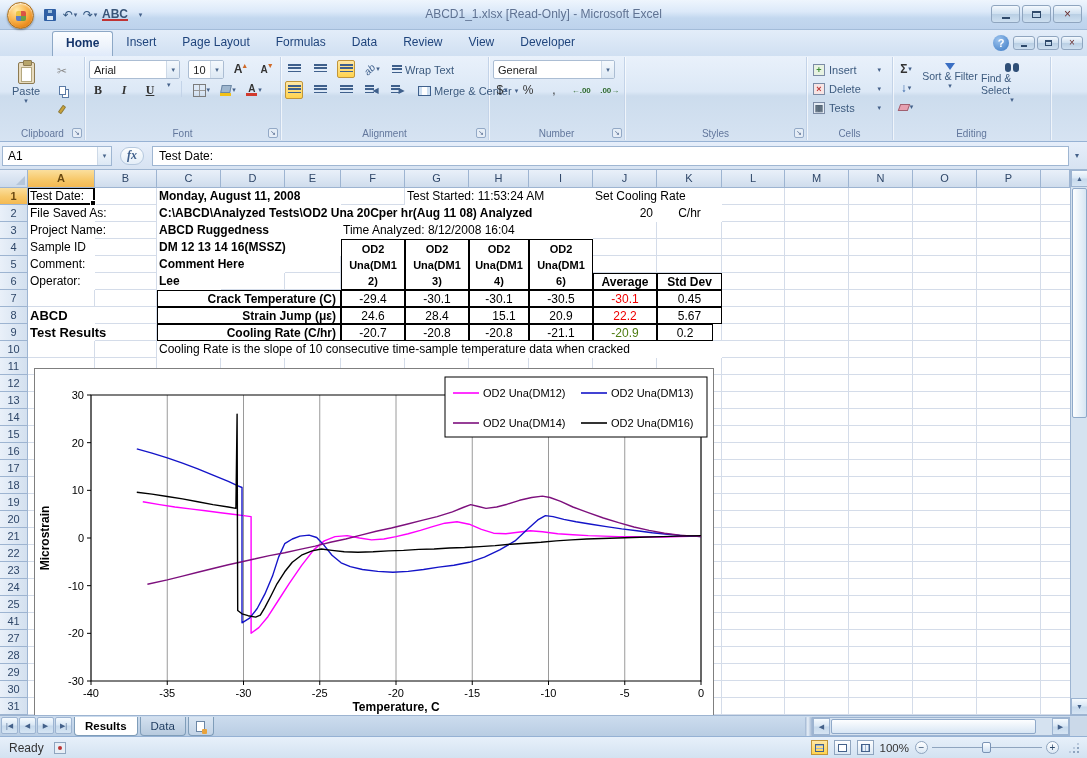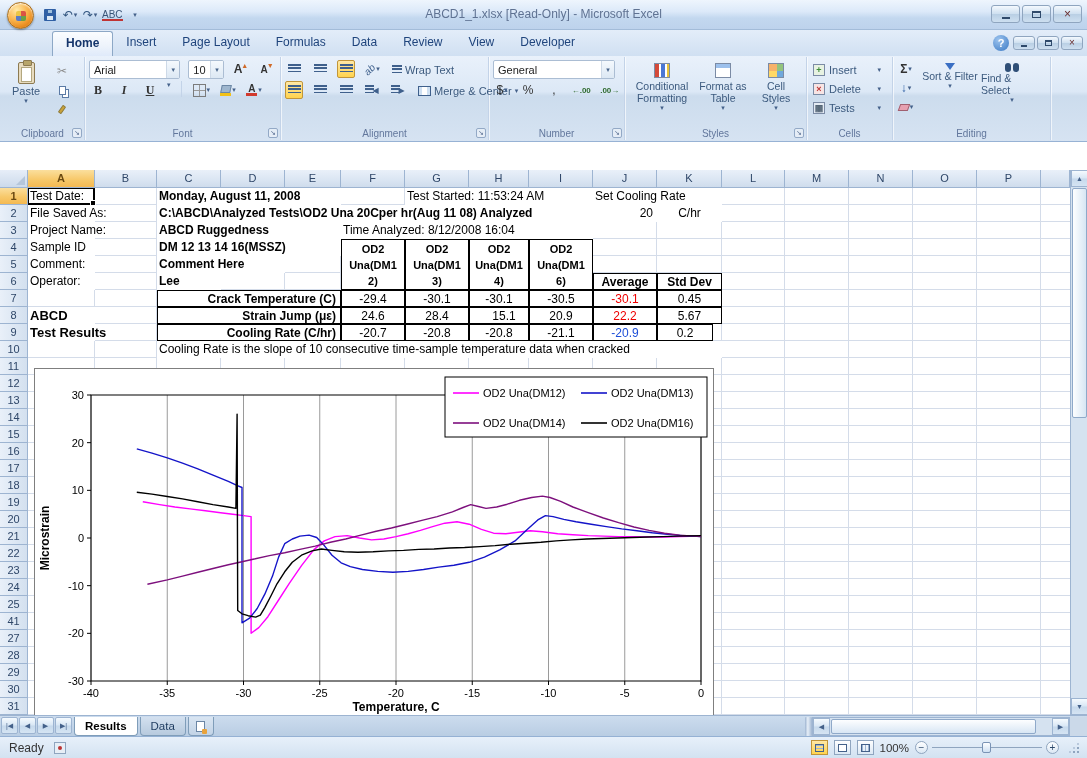--- a/index.html
+++ b/index.html
@@ -15,21 +15,21 @@
     border:1px solid #a86f1f;box-shadow:inset 0 1px 2px rgba(255,255,255,.9),0 1px 2px rgba(0,0,0,.35)}
   .orbdots{position:absolute;left:8px;top:8px;width:10px;height:10px;
     background:conic-gradient(#d43f3f 0 25%,#4f9e43 0 50%,#3f6fd4 0 75%,#e8c23a 0);border-radius:2px;opacity:.85}
   #qat{position:absolute;left:42px;top:5px;height:20px;display:flex;align-items:center;gap:4px}
   .qbtn{min-width:16px;height:18px;display:flex;align-items:center;justify-content:center;
     font-size:12px;color:#31557f;border-radius:3px}
   .floppy{width:12px;height:12px;background:#2f5fa4;border-radius:1px;position:relative}
   .floppy::before{content:"";position:absolute;left:3px;bottom:1px;width:6px;height:4px;background:#dce8f4}
   .floppy::after{content:"";position:absolute;left:4px;top:1px;width:4px;height:3px;background:#9fc0dd}
   .qdd{font-size:7px;color:#44618a;margin-left:1px}
-  .abc{font-size:10px;font-weight:normal;color:#3a5578;letter-spacing:0;border-bottom:2px solid #c03434;line-height:9px}
+  .abc{font-size:12px;font-weight:bold;color:#3a5578;letter-spacing:0;border-bottom:2px solid #c03434;line-height:9px}
   #titletext{position:absolute;left:0;right:0;top:0;height:30px;line-height:28px;text-align:center;
     font-size:12px;color:#5f7292}
   .winbtns{position:absolute;right:5px;top:5px;display:flex;gap:2px;z-index:5}
   .wbtn{width:29px;height:18px;border:1px solid #8fa5bf;border-radius:3px;color:#2f4a6b;
     background:linear-gradient(#f4f9fe,#cfe0f0 48%,#b9cfe4 52%,#cddff0);
     display:flex;align-items:center;justify-content:center;font-size:12px;line-height:10px}
   .wbtn .minbar{width:8px;height:2px;background:#2f4a6b;margin-top:7px}
   .wbtn .maxbox{width:9px;height:7px;border:1px solid #2f4a6b;border-top-width:2px}
   .wbtn.close{color:#6b2f2f}
   .winbtns.wb .wbtn{width:22px;height:14px;font-size:10px}
@@ -404,37 +404,20 @@
           </div>
         <div class="tbtn">
             <span class="decbtn">.00→</span>
           </div>
       </div>
       <div class="glabel">Number</div>
       <div class="launcher">↘</div>
     </div>
 
     <div class="rgroup" style="width:182px">
-      <div class="gc">
-        <div class="stylebtn" style="width:66px">
-          <span class="ic16 ic-cf"></span>
-          <span>Conditional Formatting</span>
-          <span class="ddv">▾</span>
-        </div>
-        <div class="stylebtn" style="width:56px">
-          <span class="ic16 ic-ft"></span>
-          <span>Format as Table</span>
-          <span class="ddv">▾</span>
-        </div>
-        <div class="stylebtn" style="width:50px">
-          <span class="ic16 ic-cs"></span>
-          <span>Cell Styles</span>
-          <span class="ddv">▾</span>
-        </div>
-      </div>
       <div class="glabel">Styles</div>
       <div class="launcher">↘</div>
     </div>
 
     <div class="rgroup" style="width:86px">
       <div class="cellsbtn">
         <span class="ic12 ic-ins">+</span>
         <span>Insert</span>
         <span class="ddv">▾</span>
       </div>
@@ -476,20 +459,33 @@
           <span class="binoc"></span>
           <span>Find &amp; Select</span>
           <span class="ddv">▾</span>
         </div>
       </div>
       <div class="glabel">Editing</div>
     </div>
 
   </div>
 
+  <div id="formulabar">
+    <div id="namebox">
+      <span class="val">A1</span>
+      <span class="dd2">▾</span>
+    </div>
+    <div id="fxwrap">
+      <div id="fxbtn">fx</div>
+    </div>
+    <div id="formulafield">
+      <span>Test Date:</span>
+    </div>
+    <div id="fbexpand">▾</div>
+  </div>
 
   <div id="sheet">
     <div id="corner"></div>
     <div id="colheaders">
         <div class="colh selh" style="left: 0px; width: 67px;">A</div>
         <div class="colh" style="left: 67px; width: 62px;">B</div>
         <div class="colh" style="left: 129px; width: 64px;">C</div>
         <div class="colh" style="left: 193px; width: 64px;">D</div>
         <div class="colh" style="left: 257px; width: 56px;">E</div>
         <div class="colh" style="left: 313px; width: 64px;">F</div>
@@ -693,21 +689,21 @@
         <div class="cell bd" style="left: 441px; top: 119px; width: 60px; height: 17px; text-align: center; padding-left: 12px;">15.1</div>
         <div class="cell bd" style="left: 501px; top: 119px; width: 64px; height: 17px; text-align: center;">20.9</div>
         <div class="cell bd" style="left: 565px; top: 119px; width: 64px; height: 17px; color: rgb(238, 0, 0); text-align: center;">22.2</div>
         <div class="cell bd" style="left: 629px; top: 119px; width: 65px; height: 17px; text-align: center;">5.67</div>
         <div class="cell" style="left: 0px; top: 136px; width: 67px; height: 17px; font-weight: bold; font-size: 13px;">Test Results</div>
         <div class="cell bd" style="left: 129px; top: 136px; width: 184px; height: 17px; font-weight: bold; text-align: right; padding-right: 4px;">Cooling Rate (C/hr)</div>
         <div class="cell bd" style="left: 313px; top: 136px; width: 64px; height: 17px; text-align: center;">-20.7</div>
         <div class="cell bd" style="left: 377px; top: 136px; width: 64px; height: 17px; text-align: center;">-20.8</div>
         <div class="cell bd" style="left: 441px; top: 136px; width: 60px; height: 17px; text-align: center;">-20.8</div>
         <div class="cell bd" style="left: 501px; top: 136px; width: 64px; height: 17px; text-align: center;">-21.1</div>
-        <div class="cell bd" style="left: 565px; top: 136px; width: 64px; height: 17px; color: #1d4ed8; text-align: center;">-20.9</div>
+        <div class="cell bd" style="left: 565px; top: 136px; width: 64px; height: 17px; color: #4d7c0f; text-align: center;">-20.9</div>
         <div class="cell bd" style="left: 629px; top: 136px; width: 56px; height: 17px; text-align: center;">0.2</div>
         <div class="cell" style="left: 129px; top: 153px; width: 565px; height: 17px;">Cooling Rate is the slope of 10 consecutive time-sample temperature data when cracked</div>
         <div id="selbox" style="left: -1px; top: -1px; width: 68px; height: 18px;"></div>
       </div>
   </div>
 
   <div id="vscroll">
     <div class="sbbtn" style="top:0">▲</div>
     <div id="vthumb"></div>
     <div class="sbbtn" style="bottom:0">▼</div>

